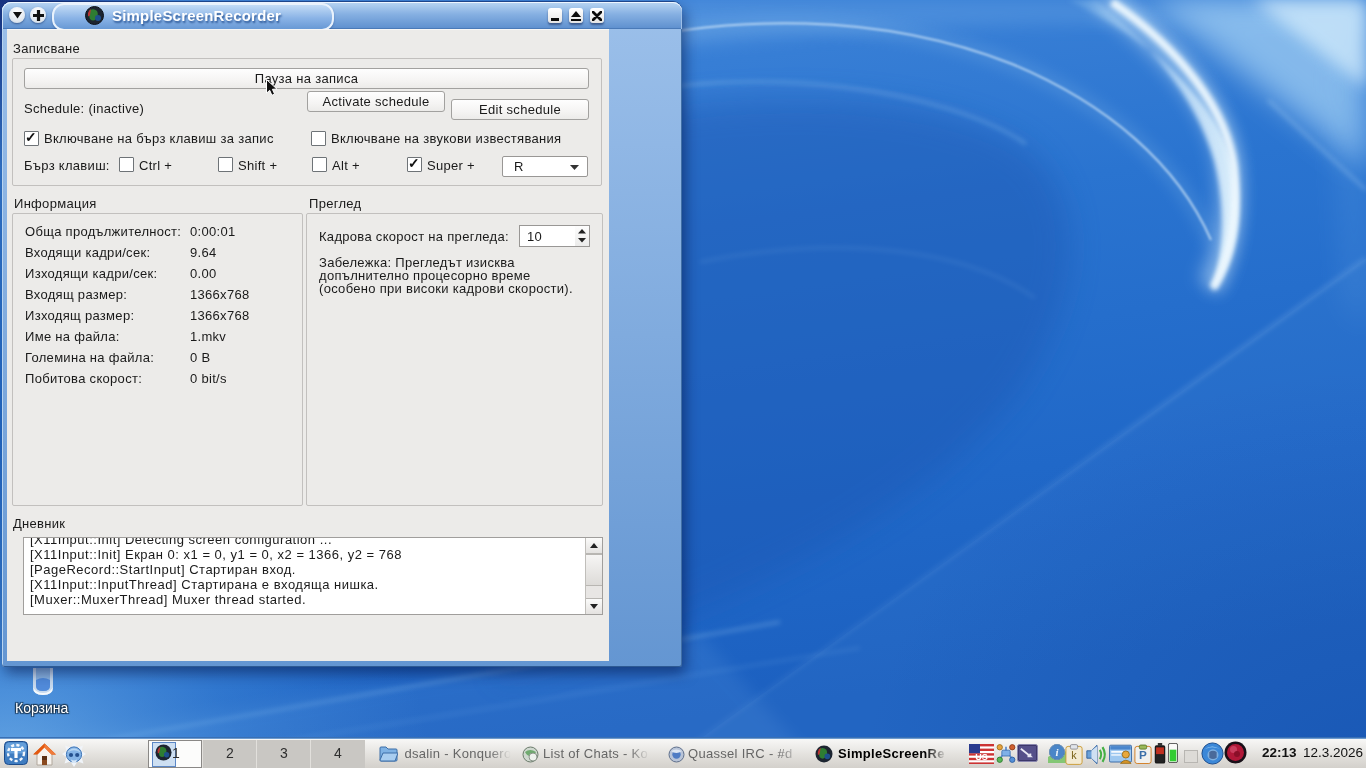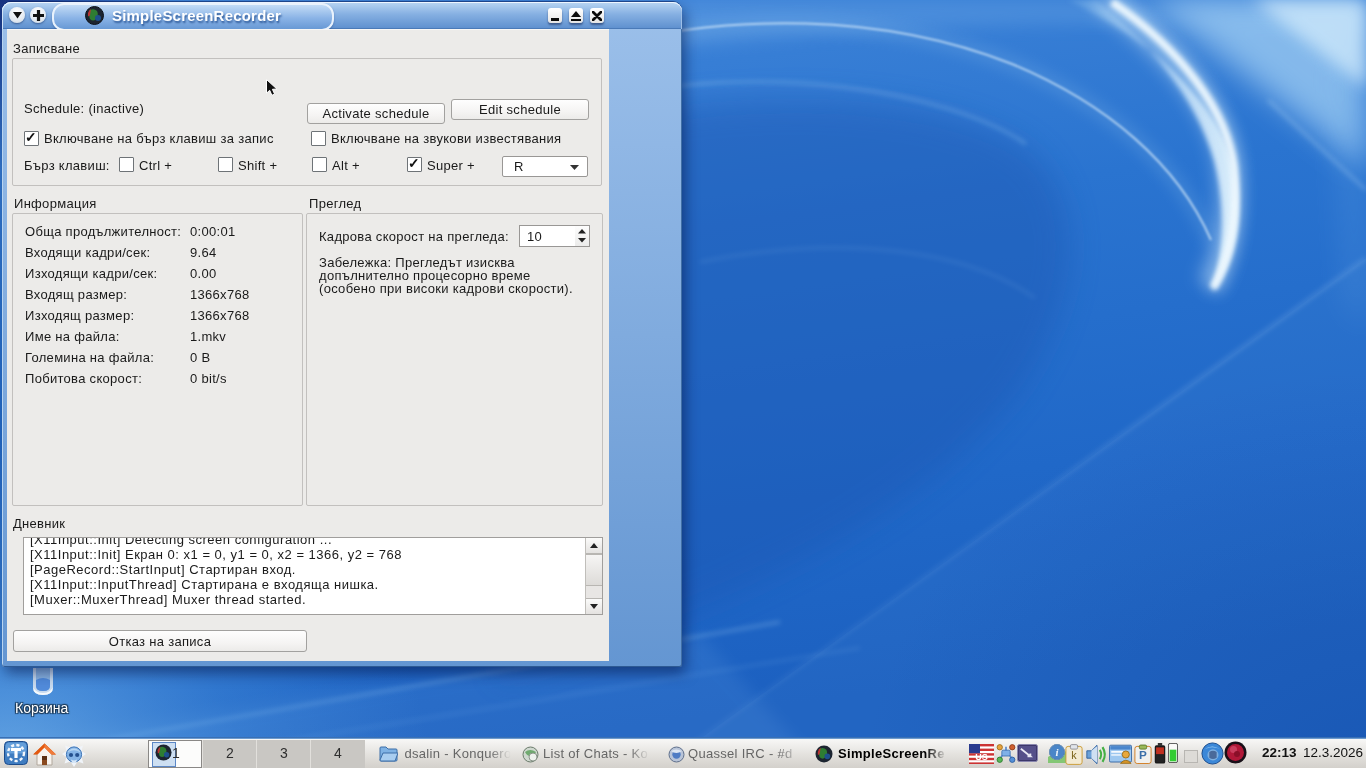--- a/index.html
+++ b/index.html
@@ -157,22 +157,23 @@
       <polygon points="5,0 10,6 0,6" fill="#0a0a0a"></polygon>
       <rect y="8" width="10" height="2.5" fill="#0a0a0a"></rect>
     </svg>
  <div class="wbtn" style="left:588px;"></div>
  <svg style="position:absolute;left:590px;top:9px" width="10" height="10">
       <path d="M1,1 L9,9 M9,1 L1,9" stroke="#0a0a0a" stroke-width="2.8" stroke-linecap="round"></path>
     </svg>
  <div class="content" id="ct">
   <div class="glab" style="left:6px;top:12px;">Записване</div>
   <div class="gbox" style="left:5px;top:29px;width:588px;height:126px;"></div>
+  <div class="btn" style="left:17px;top:39px;width:563px;height:19px;">Пауза на записа</div>
   <div class="lb" style="left:17px;top:72px;">Schedule: (inactive)</div>
-  <div class="btn" style="left:300px;top:74px;width:136px;height:19px;">Activate schedule</div>
+  <div class="btn" style="left:300px;top:62px;width:136px;height:19px;">Activate schedule</div>
   <div class="btn" style="left:444px;top:70px;width:136px;height:19px;">Edit schedule</div>
   <div class="cb" style="left:17px;top:102px;">
         <div class="chk">✓</div>
       </div>
   <div class="lb" style="left:37px;top:102px;">Включване на бърз клавиш за запис</div>
   <div class="cb" style="left:304px;top:102px;"></div>
   <div class="lb" style="left:324px;top:102px;">Включване на звукови известявания</div>
   <div class="lb" style="left:17px;top:129px;">Бърз клавиш:</div>
   <div class="cb" style="left:112px;top:128px;"></div>
   <div class="lb" style="left:132px;top:129px;">Ctrl +</div>
@@ -238,21 +239,20 @@
       <svg style="position:absolute;left:4px;top:5px" width="8" height="5">
             <polygon points="4,0 8,5 0,5" fill="#222"></polygon>
           </svg>
       <div style="position:absolute;bottom:0;left:0;width:16px;height:15px;background:linear-gradient(#fbfbfa,#e4e2e0);border-top:1px solid #b8b6b2;"></div>
       <svg style="position:absolute;left:4px;bottom:5px" width="8" height="5">
             <polygon points="0,0 8,0 4,5" fill="#222"></polygon>
           </svg>
       <div style="position:absolute;top:16px;left:0;width:16px;height:30px;background:linear-gradient(#f6f5f4,#dddbd8);border-top:1px solid #b8b6b2;border-bottom:1px solid #b8b6b2;"></div>
     </div>
   </div>
-  <div class="btn" style="left:6px;top:601px;width:292px;height:20px;line-height:21px;">Отказ на записа</div>
  </div>
 </div>
 
 <div class="bar" id="bar"></div>
 <div>
 
  <svg style="position:absolute;left:4px;top:741px" width="24" height="24" viewBox="0 0 24 24">
   <rect x="0.5" y="0.5" width="23" height="23" rx="4" fill="#3f7cc0" stroke="#1c4c8c"></rect>
   <rect x="1.5" y="1.5" width="21" height="11" rx="4" fill="#6ea6de" opacity=".8"></rect>
   <circle cx="12" cy="12" r="8" fill="none" stroke="#f2f6fb" stroke-width="2.4" stroke-dasharray="3.2 2.2"></circle>

